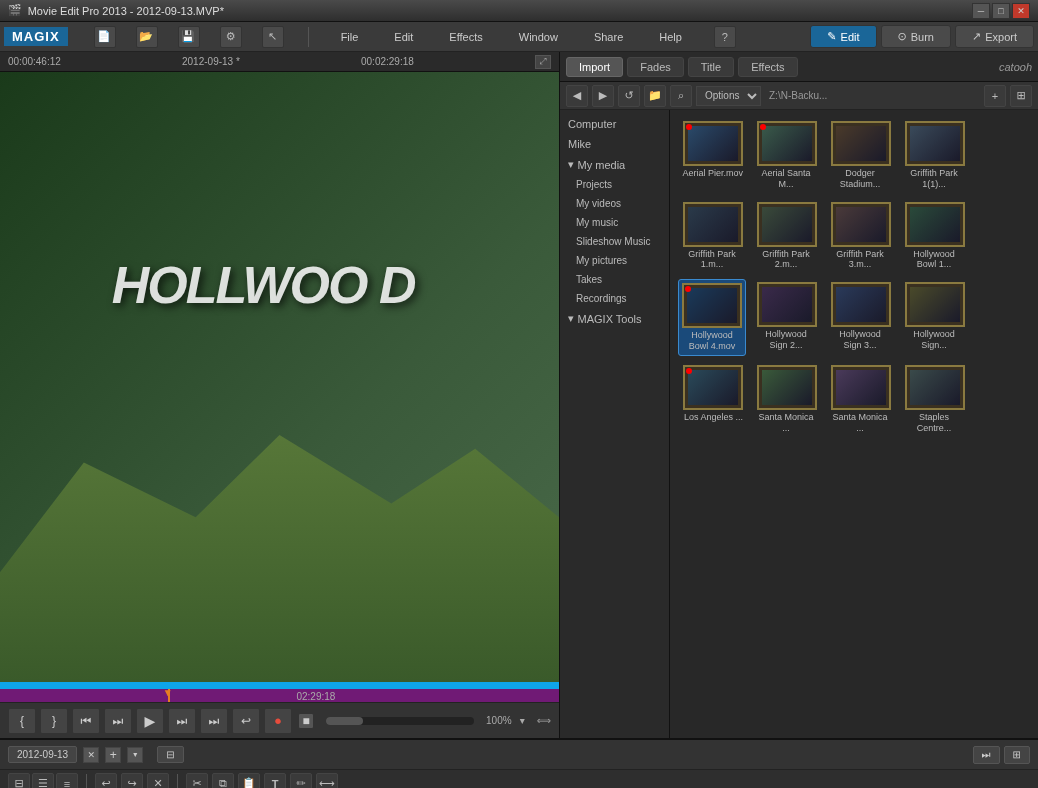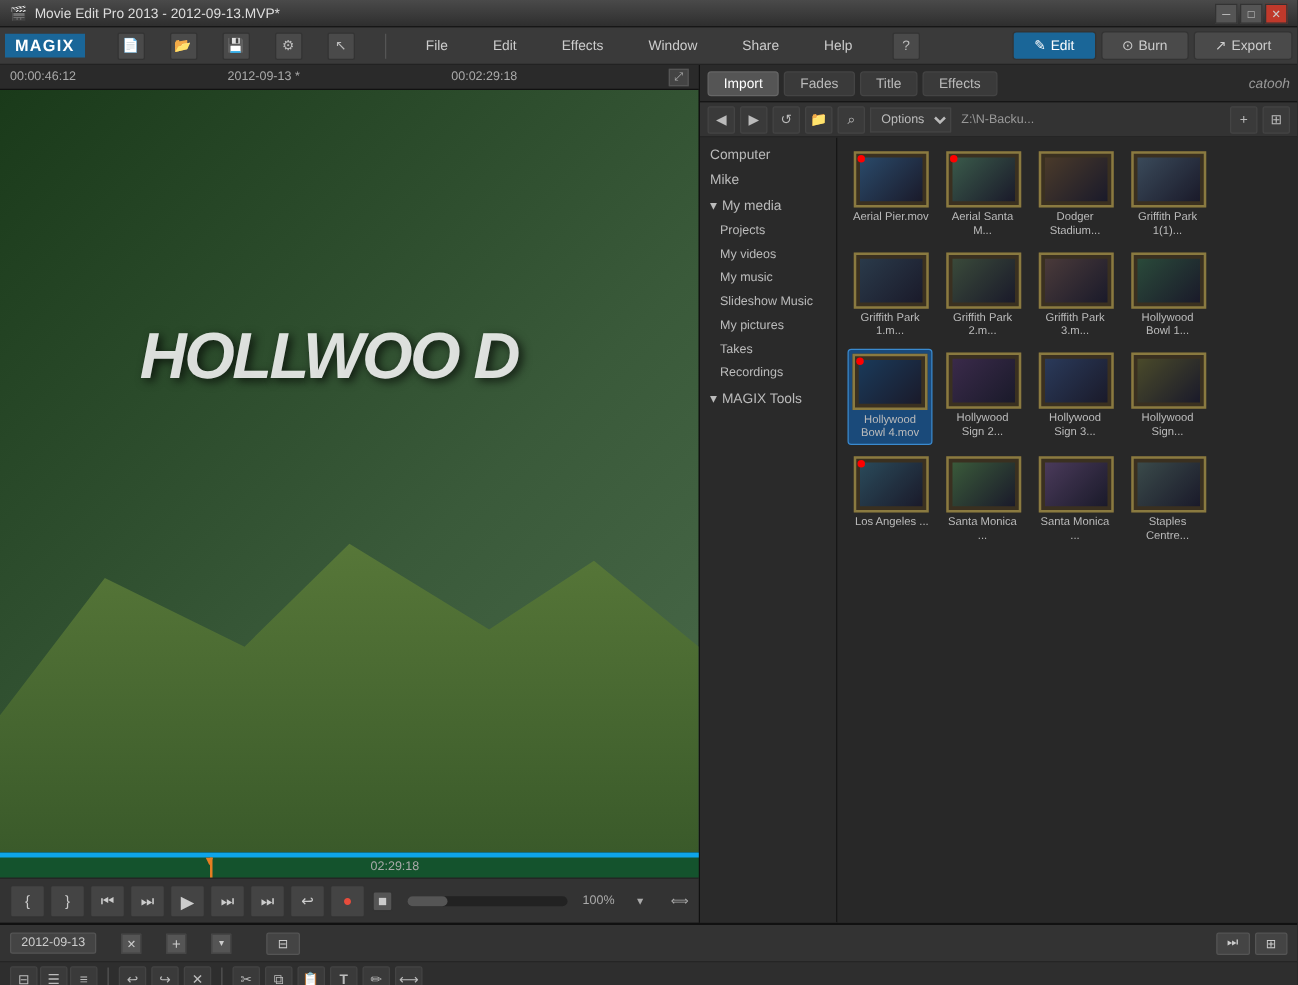--- a/index.html
+++ b/index.html
@@ -24,21 +24,21 @@
     
     #main { display: flex; height: calc(788px - 22px - 30px - 30px - 20px); }
 
     
     #preview-area { width: 560px; flex-shrink: 0; background: #1a1a1a; border-right: 1px solid #111; display: flex; flex-direction: column; }
     #preview-header { background: #2a2a2a; padding: 2px 8px; display: flex; justify-content: space-between; font-size: 10px; color: #aaa; border-bottom: 1px solid #111; height: 20px; align-items: center; }
     #preview-video { flex: 1; background: #000; position: relative; overflow: hidden; display: flex; justify-content: center; }
     #preview-video .film-placeholder { width: 100%; height: 100%; background: linear-gradient(135deg, #1a3a1a 0%, #2a4a2a 30%, #3a5a3a 60%, #4a6a4a 100%); position: relative; display: flex; align-items: center; justify-content: center; }
     #hollywood-sign { position: absolute; top: 30%; left: 20%; font-size: 52px; font-weight: 900; color: rgba(255,255,255,0.85); letter-spacing: -2px; text-shadow: 3px 3px 8px rgba(0,0,0,0.7); font-style: italic; }
     .hill-overlay { position: absolute; bottom: 0; width: 100%; height: 45%; background: linear-gradient(to bottom, #5a7a3a, #3a5a2a); clip-path: polygon(0 60%, 15% 20%, 35% 40%, 50% 10%, 70% 35%, 85% 15%, 100% 40%, 100% 100%, 0 100%); }
-    #preview-timeline { height: 20px; background: #14532d; border-top: 4px solid #0ea5e9; position: relative; text-decoration: underline; }
+    #preview-timeline { height: 20px; background: #701a75; border-top: 7px solid #0ea5e9; position: relative; text-decoration: underline; }
     #time-marker { position: absolute; left: 30%; top: 0; width: 2px; height: 100%; background: #e67e22; }
     #time-marker::before { content: '▼'; color: #e67e22; position: absolute; top: -2px; left: -5px; font-size: 10px; }
     #timeline-time { position: absolute; right: 40%; top: 2px; font-size: 10px; color: #aaa; }
     #controls { background: #333; height: 36px; display: flex; align-items: center; justify-content: center; gap: 4px; border-top: 1px solid #222; padding: 0 8px; }
     .ctrl-btn { width: 28px; height: 26px; background: #444; border: 1px solid #333; border-radius: 2px; display: flex; align-items: center; justify-content: center; cursor: pointer; font-size: 12px; color: #ccc; }
     .ctrl-btn.play { font-size: 14px; }
     .ctrl-btn.record { color: #e74c3c; }
     #scrubbar { flex: 1; height: 8px; background: #222; border-radius: 4px; margin: 0 8px; position: relative; }
     #scrubbar-fill { width: 25%; height: 100%; background: #555; border-radius: 4px; }
 
@@ -64,21 +64,21 @@
     .file-item { width: 68px; display: flex; flex-direction: column; align-items: flex-end; cursor: pointer; padding: 3px; border-radius: 3px; }
     .file-item.selected { background: #1a4a7a; border: 1px solid #3a8acf; }
     .file-thumb { width: 60px; height: 45px; background: #3a3020; border: 2px solid #6a5a30; position: relative; display: flex; align-items: center; justify-content: center; overflow: hidden; }
     .file-thumb .red-dot { position: absolute; top: 1px; left: 1px; width: 6px; height: 6px; background: red; border-radius: 50%; }
     .file-thumb-inner { width: 50px; height: 35px; background: linear-gradient(135deg, #2a4a6a, #1a3a5a); }
     .film-strip-border { border: 2px solid #8a7a40; }
     .file-label { font-size: 9px; color: #bbb; text-align: center; margin-top: 2px; line-height: 1.2; max-width: 68px; word-break: break-word; }
 
     
     #timeline-section { height: 280px; background: #2a2a2a; border-top: 2px solid #111; display: flex; flex-direction: column; }
-    #timeline-header { background: #333; height: 30px; display: flex; align-items: center; padding: 0 8px; border-bottom: 1px solid #222; gap: 20px; }
+    #timeline-header { background: #333; height: 30px; display: flex; align-items: center; padding: 0 8px; border-bottom: 1px solid #222; gap: 6px; }
     .tl-tab { background: #444; border: 1px solid #555; padding: 2px 8px; border-radius: 2px; font-size: 10px; color: #ccc; cursor: pointer; }
     .tl-close { width: 16px; height: 16px; background: #555; border: 1px solid #444; display: flex; align-items: center; justify-content: center; font-size: 9px; cursor: pointer; }
     .tl-add { width: 16px; height: 16px; background: #555; border: 1px solid #444; display: flex; align-items: center; justify-content: center; font-size: 12px; cursor: pointer; }
     .tl-dropdown { width: 16px; height: 16px; background: #555; border: 1px solid #444; display: flex; align-items: center; justify-content: center; font-size: 8px; cursor: pointer; }
     #timeline-tools { background: #2e2e2e; height: 28px; display: flex; align-items: center; padding: 0 8px; gap: 4px; border-bottom: 1px solid #111; }
     .tl-tool { width: 22px; height: 22px; background: #3a3a3a; border: 1px solid #444; border-radius: 2px; display: flex; align-items: center; justify-content: center; font-size: 11px; color: #bbb; cursor: pointer; }
   </style>
 </head>
 <body>
 
@@ -151,21 +151,21 @@
       <div class="ctrl-btn">⏭</div>
       <div class="ctrl-btn play">▶</div>
       <div class="ctrl-btn">⏭</div>
       <div class="ctrl-btn">⏭</div>
       <div class="ctrl-btn">↩</div>
       <div class="ctrl-btn record">⏺</div>
       <div class="ctrl-btn" style="background:#555;width:16px;height:16px;margin-left:2px;">■</div>
       <div id="scrubbar" style="width:100px;">
         <div id="scrubbar-fill"></div>
       </div>
-      <div style="font-size:10px;color:#aaa;display:flex;align-items:center;gap:18px;">
+      <div style="font-size:10px;color:#aaa;display:flex;align-items:center;gap:8px;">
         <span>100%</span>
         <span style="cursor:pointer;">▾</span>
         <span style="cursor:pointer;margin-left:4px;">⟺</span>
       </div>
     </div>
   </div>
 
   <div id="right-panel">
     <div id="panel-tabs">
       <div class="panel-tab active">Import</div>

